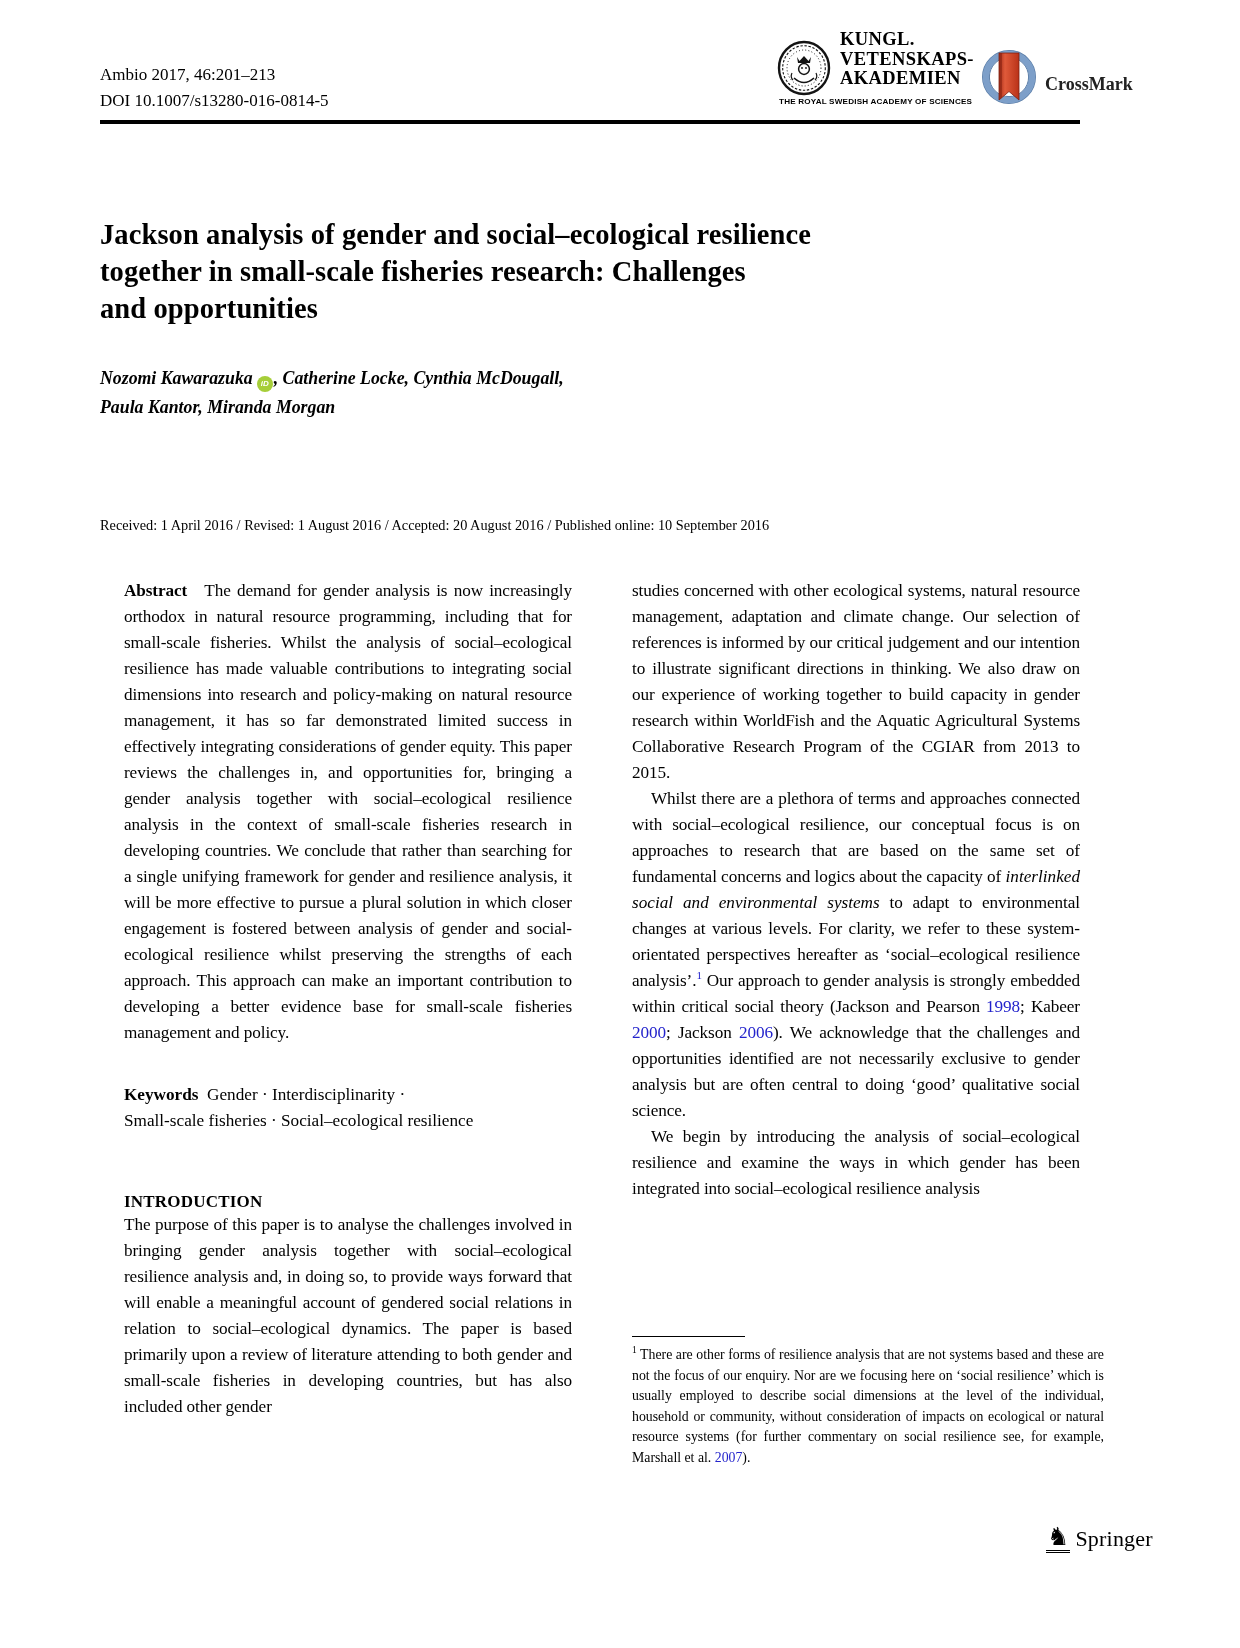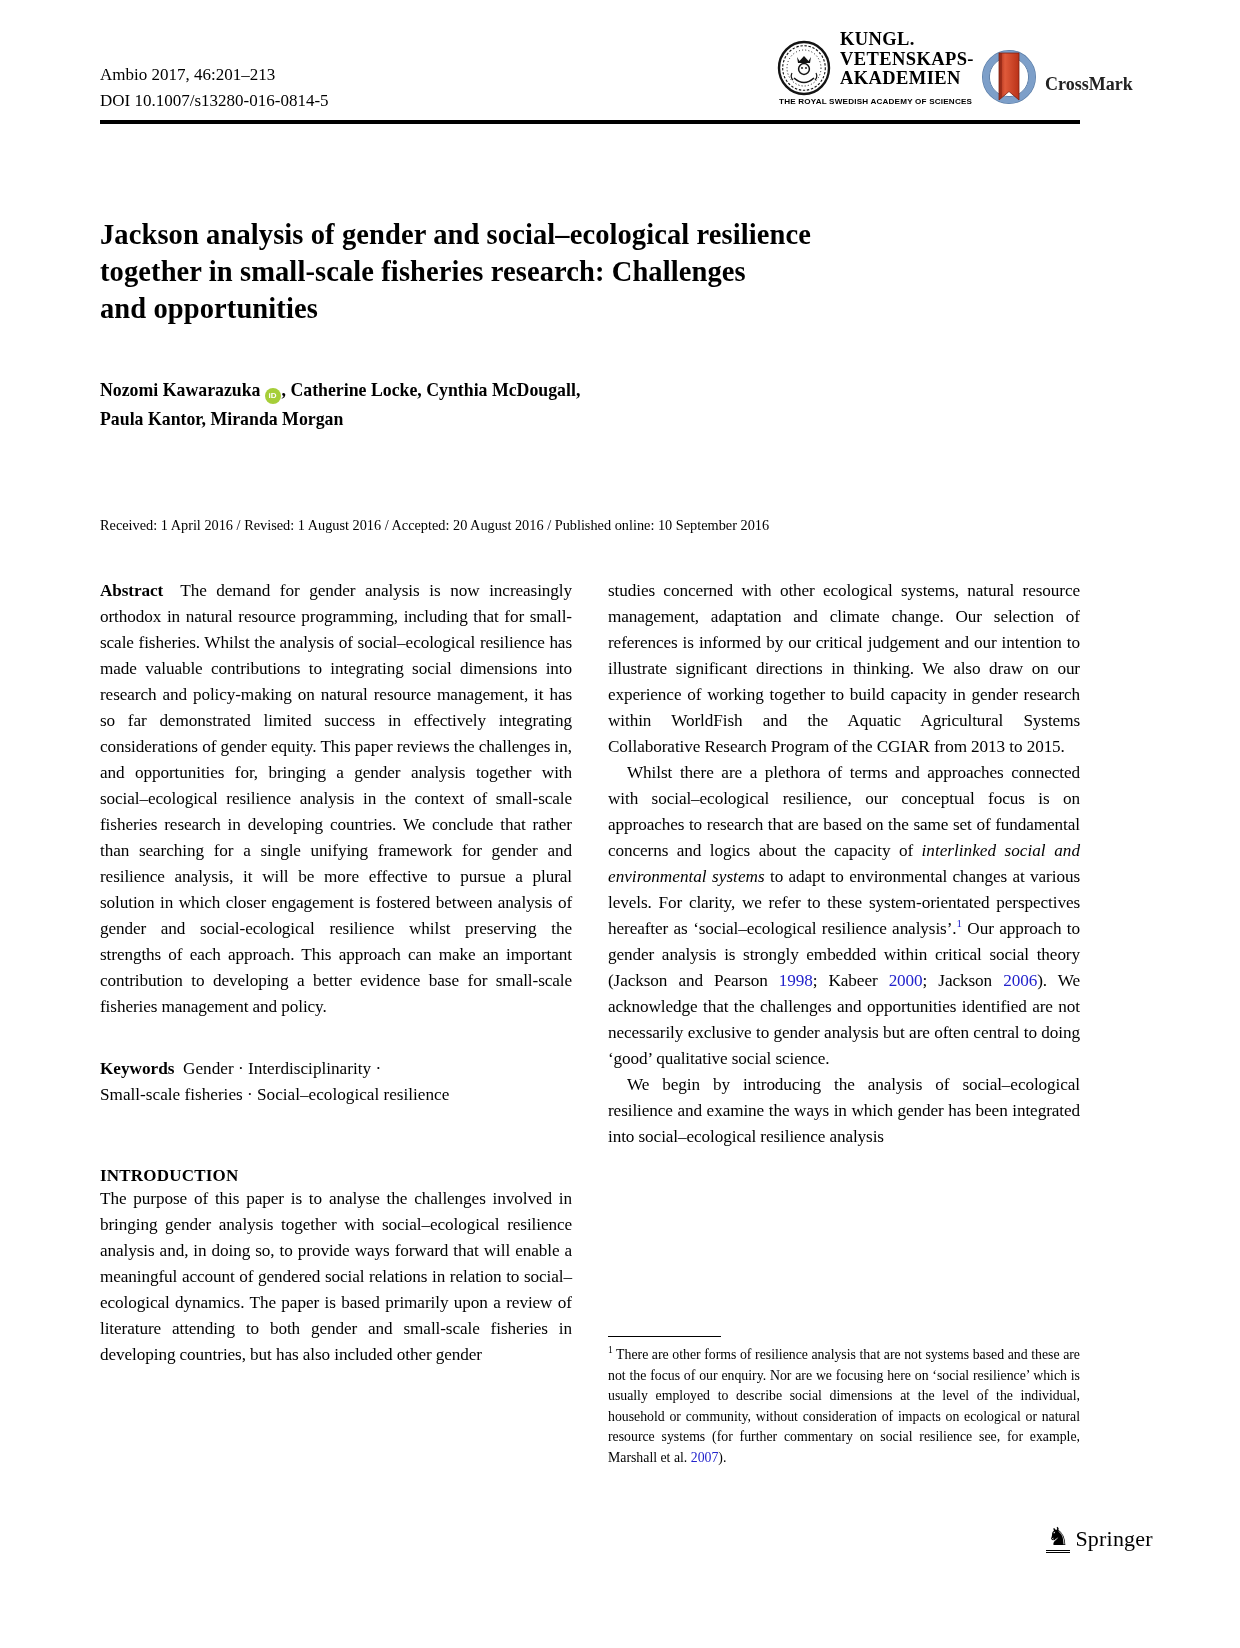--- a/index.html
+++ b/index.html
@@ -11,27 +11,27 @@
   .seal { position:absolute; left:777px; top:40px; }
   .academy { position:absolute; left:840px; top:30px; font-weight:bold; font-size:18.5px; line-height:19.5px; letter-spacing:0.4px; }
   .academy-sub { position:absolute; left:779px; top:97px; font-family:"Liberation Sans", sans-serif; font-weight:bold; font-size:8.1px; letter-spacing:0.2px;text-align:center; }
   .crossmark { position:absolute; left:981px; top:48px; display:flex; align-items:center; }
   .crossmark-label { font-size:18px; color:#222; margin-left:8px; margin-top:10px; font-weight:600; }
   .toprule { position:absolute; left:100px; top:120px; width:980px; height:4px; background:#000; }
   .review { position:absolute; left:100px; top:126px; width:456px; height:31px; background:#b1b1b1; font-size:17px; letter-spacing:3.5px; line-height:31px; padding-left:15px; color:#111; }
 
   
   .title { position:absolute; left:100px; top:216px; margin:0; font-size:28.5px; font-weight:bold; line-height:37px; letter-spacing:0.1px; }
-  .authors { position:absolute; left:100px; top:376px; font-size:17.8px; font-weight:bold; line-height:29px; }
+  .authors { position:absolute; left:100px; top:364px; font-size:17.8px; font-weight:bold; line-height:29px;font-style:italic; }
   .orcid { display:inline-block; width:16px; height:16px; border-radius:50%; background:#a6ce39; color:#fff; font-family:"Liberation Sans", sans-serif; font-weight:bold; font-size:8px; line-height:16px; text-align:center; vertical-align:-2px; margin:0 1px 0 4px; }
   .dates { position:absolute; left:100px; top:517px; font-size:14.3px; }
 
   
   .columns { position:absolute; left:100px; top:578px; width:980px; display:flex; gap:36px; }
-  .col { width:472px; }
+  .col { width:472px;margin-left:24px; }
   .rightcol { position:relative; height:960px; }
   p.body { margin:0; font-size:17.2px; line-height:26px; text-align:justify; letter-spacing:-0.1px; }
   .indent { text-indent:19px; }
   .keywords { margin:36px 0 0 0; font-size:17.2px; line-height:26px; }
   .section-head { margin:58px 0 0 0; font-size:17px; font-weight:bold; letter-spacing:0.2px; }
   .intro-para { margin-top:26px; }
   i { letter-spacing:0; }
 
   .link { color:#2323cc; text-decoration:none; }
   sup.fnref { font-size:11px; vertical-align:super; line-height:0; }

